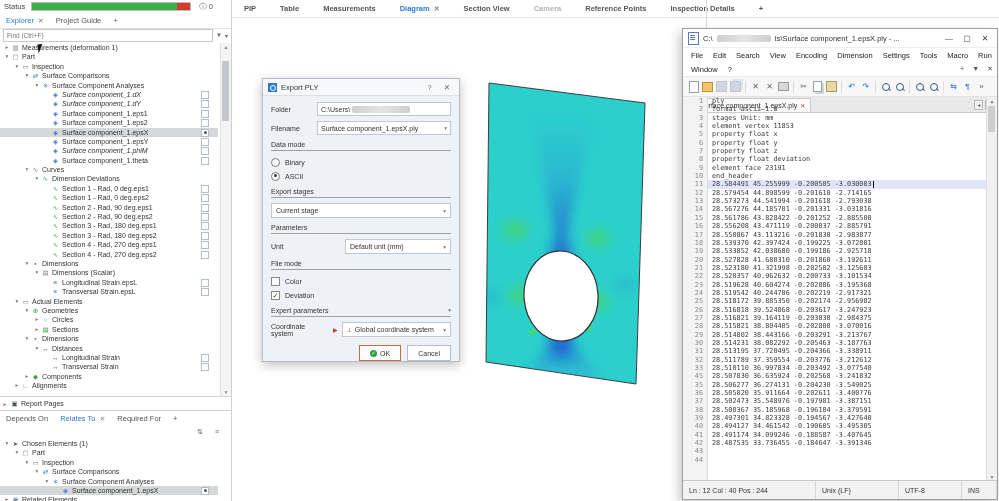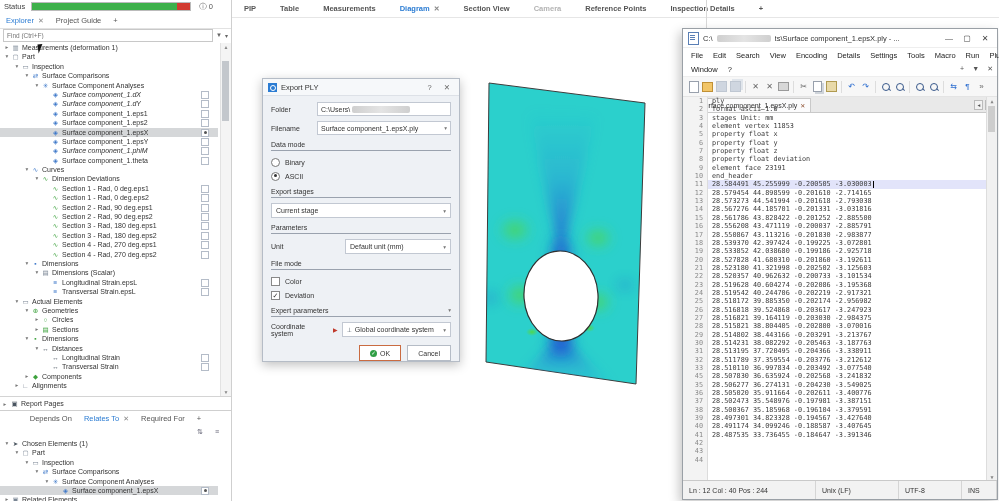--- a/index.html
+++ b/index.html
@@ -28,21 +28,21 @@
   .trow .lbl{overflow:hidden;}
   .trow .lbl.it{font-style:italic;}
   .cb{position:absolute;left:201px;top:1px;width:6px;height:6px;border:1px solid #b4bcc8;background:#fff;flex:none;}
   .cb.eye::after{content:"";position:absolute;left:1.5px;top:1.5px;width:3px;height:3px;border-radius:50%;background:#555;}
   
   .c-blue{color:#3d78c9}.c-green{color:#3ea23e}.c-gray{color:#7a8694}.c-dark{color:#4a5560}
   #tree-scroll{position:absolute;right:0;top:43px;width:10px;height:353px;background:#f4f4f4;border-left:1px solid #e2e2e2;}
   #tree-thumb{position:absolute;left:1px;top:18px;width:7px;height:60px;background:#c3c7cc;}
   .scroll-arrow{position:absolute;left:0;width:10px;text-align:center;font-size:5px;color:#888;}
   #report-row{position:absolute;left:0;top:396px;width:100%;height:13px;border-top:1px solid #d4d4d4;display:flex;align-items:center;font-size:7px;}
-  #bottom-tabs{position:absolute;left:0;top:410px;width:100%;height:15px;border-top:1px solid #cfcfcf;display:flex;align-items:center;font-size:7.5px;justify-content:center;}
+  #bottom-tabs{position:absolute;left:0;top:410px;width:100%;height:15px;border-top:1px solid #cfcfcf;display:flex;align-items:center;font-size:7.5px;}
   #mini-row{position:absolute;left:0;top:425px;width:100%;height:13px;display:flex;justify-content:flex-end;align-items:center;gap:12px;padding-right:12px;box-sizing:border-box;font-size:7px;color:#667;}
   #chosen-tree{position:absolute;left:0;top:439px;width:218px;height:62px;overflow:hidden;font-size:7px;}
   
   #main-tabs{position:absolute;left:232px;top:0;right:0;height:17px;display:flex;align-items:center;font-size:7.5px;border-bottom:1px solid #e6e6e6;background:#fff;font-weight:bold;}
   .mtab{padding:0 12px;color:#555;display:flex;gap:4px;align-items:center;}
   .mtab.active{color:#2b7cd3;}
   .mtab.disabled{color:#b3b3b3;}
   #top-divider{position:absolute;left:706px;top:0;width:1px;height:28px;background:#d8d8d8;}
   
   #viewer{position:absolute;left:470px;top:70px;}
@@ -600,21 +600,21 @@
       <span class="winctl">—</span>
       <span class="winctl">▢</span>
       <span class="winctl">✕</span>
     </div>
     <div class="menu-row" id="npp-menu1">
         <span class="mitem">File</span>
         <span class="mitem">Edit</span>
         <span class="mitem">Search</span>
         <span class="mitem">View</span>
         <span class="mitem">Encoding</span>
-        <span class="mitem">Details</span>
+        <span class="mitem">Dimension</span>
         <span class="mitem">Settings</span>
         <span class="mitem">Tools</span>
         <span class="mitem">Macro</span>
         <span class="mitem">Run</span>
         <span class="mitem">Plugins</span>
       </div>
     <div class="menu-row" id="npp-menu2">
         <span class="mitem">Window</span>
         <span class="mitem">?</span>
         <span class="menu-right">
@@ -763,20 +763,21 @@
           <div class="cl">28.514231 38.082292 -0.205463 -3.187763</div>
           <div class="cl">28.513195 37.720495 -0.204366 -3.338911</div>
           <div class="cl">28.511789 37.359554 -0.203776 -3.212612</div>
           <div class="cl">28.510110 36.997834 -0.203492 -3.077540</div>
           <div class="cl">28.507830 36.635924 -0.202568 -3.241832</div>
           <div class="cl">28.506277 36.274131 -0.204230 -3.549025</div>
           <div class="cl">28.505020 35.911664 -0.202611 -3.400776</div>
           <div class="cl">28.502473 35.548976 -0.197981 -3.387151</div>
           <div class="cl">28.500367 35.185968 -0.196104 -3.379591</div>
           <div class="cl">28.497301 34.823328 -0.194567 -3.427640</div>
+          <div class="cl">28.494127 34.461542 -0.190605 -3.495305</div>
           <div class="cl">28.491174 34.099246 -0.188587 -3.407645</div>
           <div class="cl">28.487535 33.736455 -0.184647 -3.391346</div>
         </div>
       <div id="npp-scroll">
         <span class="scroll-arrow" style="top:1px">▲</span>
         <div id="npp-thumb"></div>
         <span class="scroll-arrow" style="bottom:1px">▼</span>
       </div>
     </div>
     <div id="npp-status">

